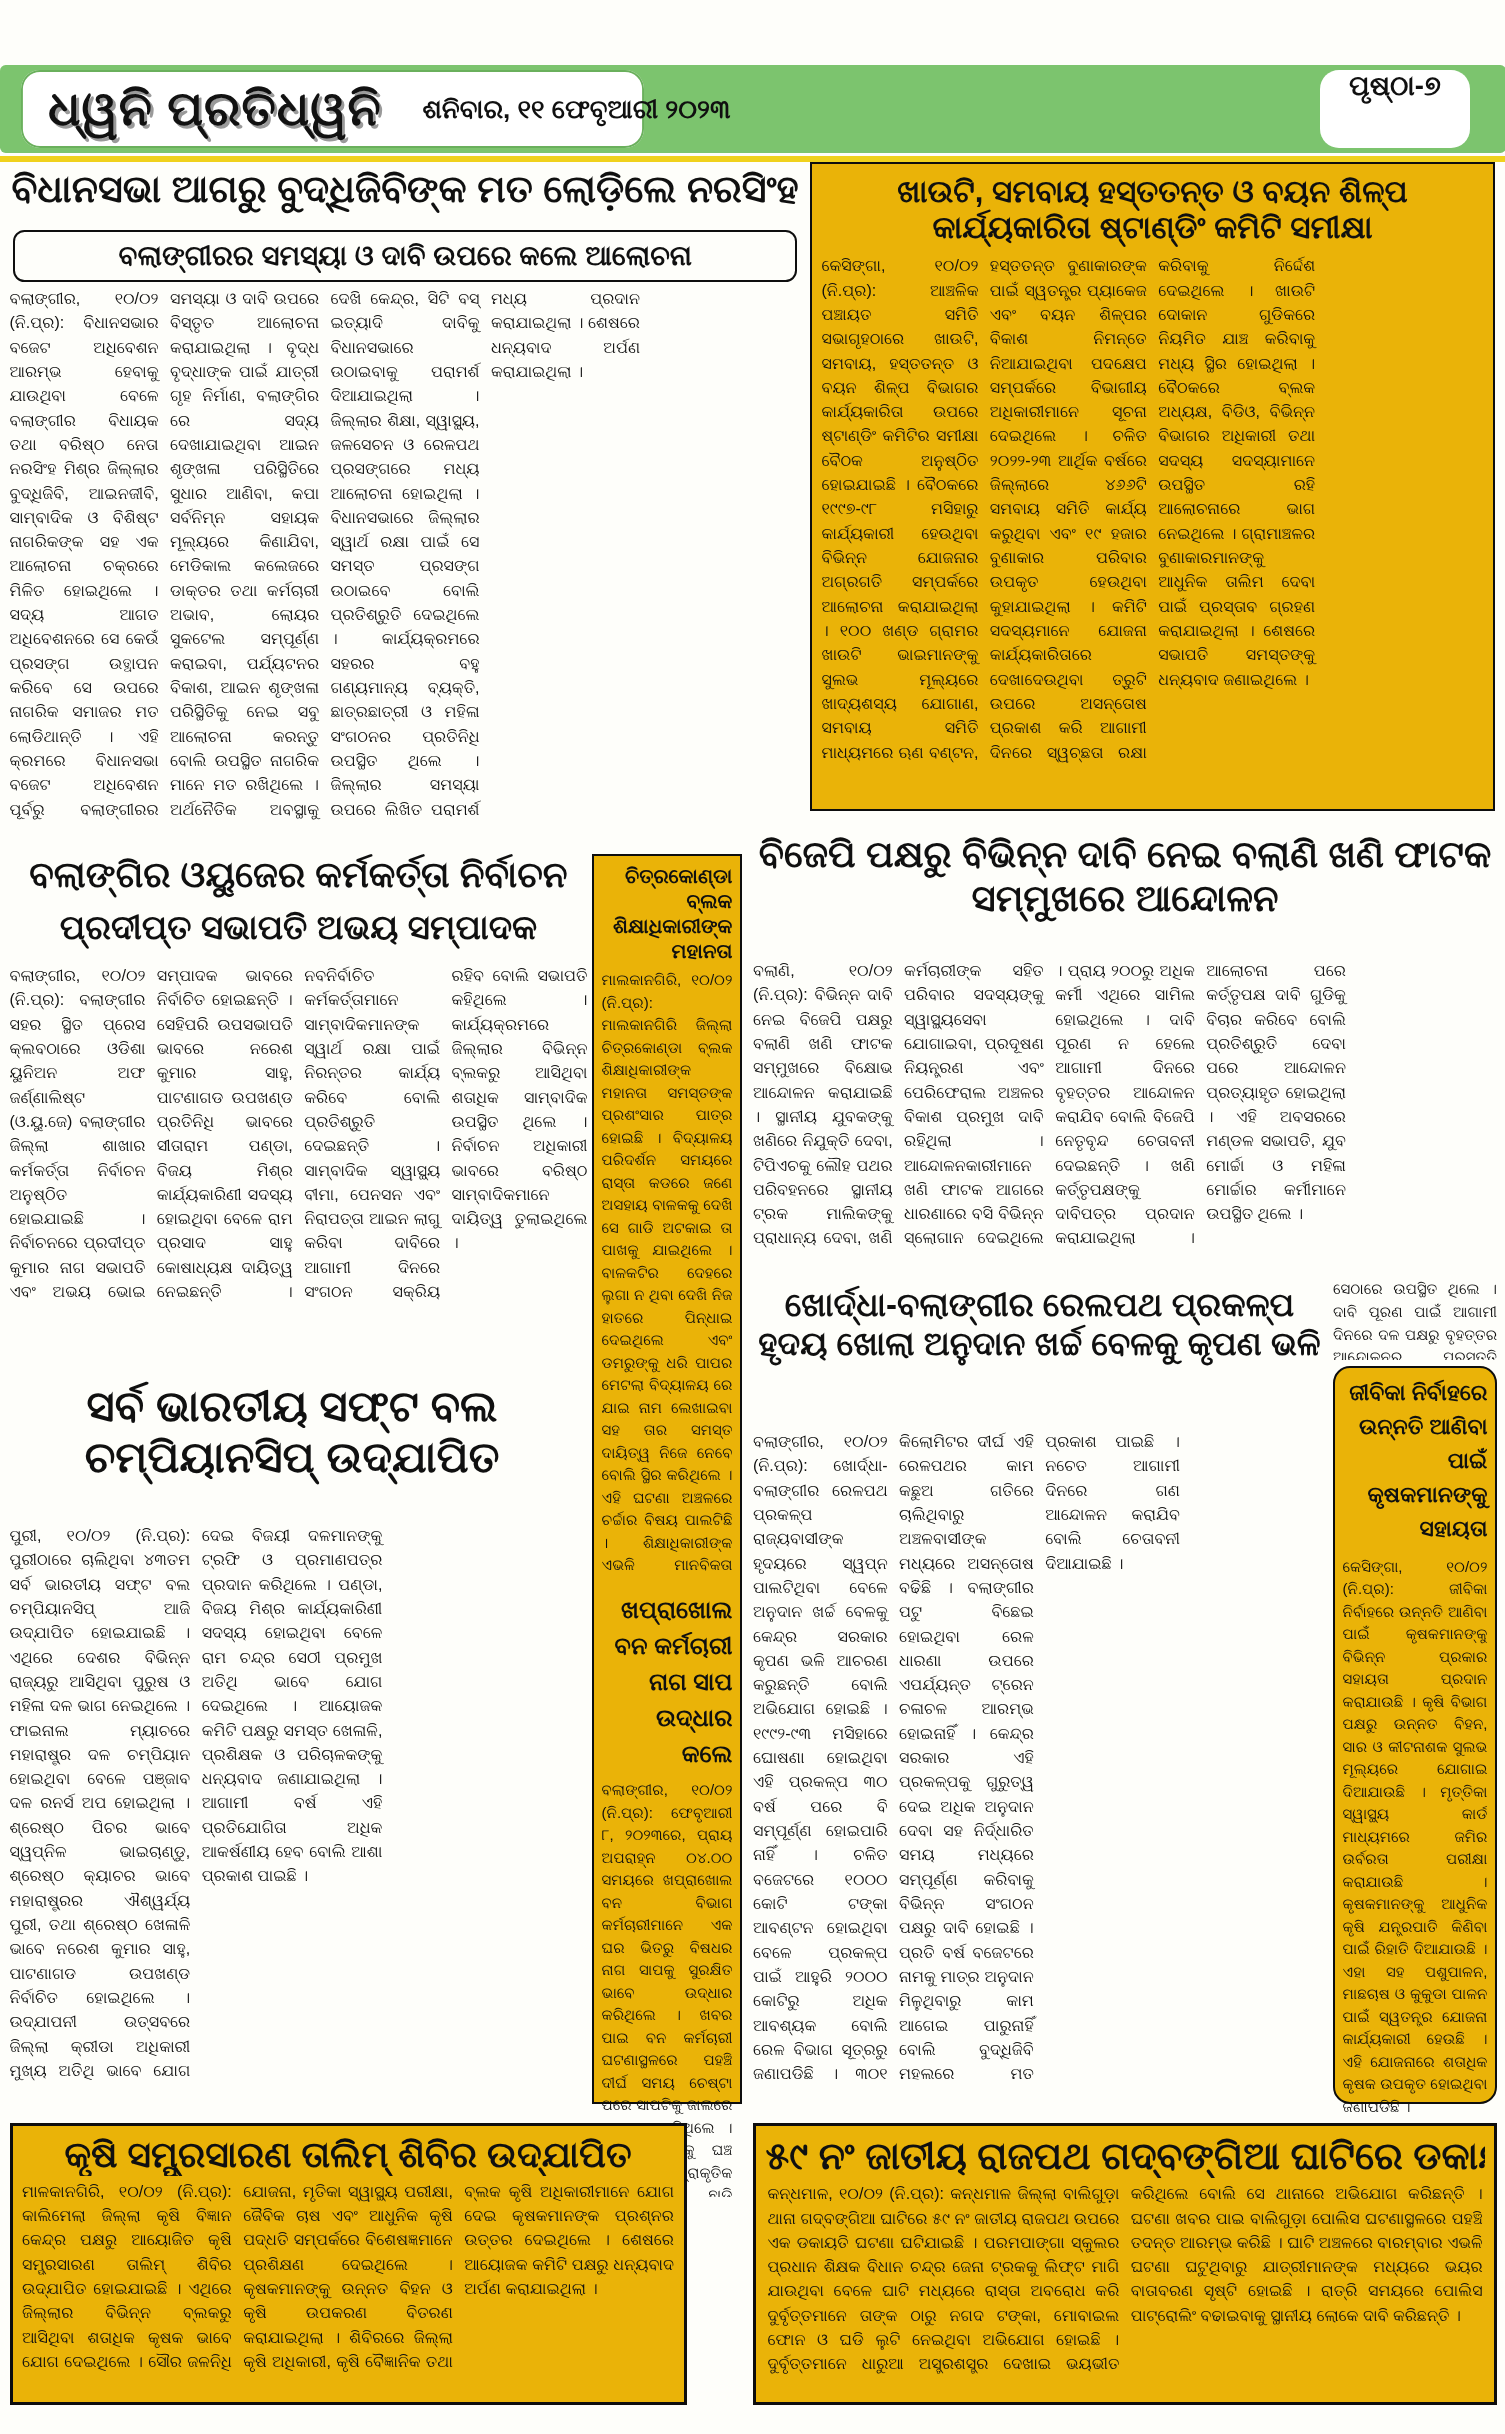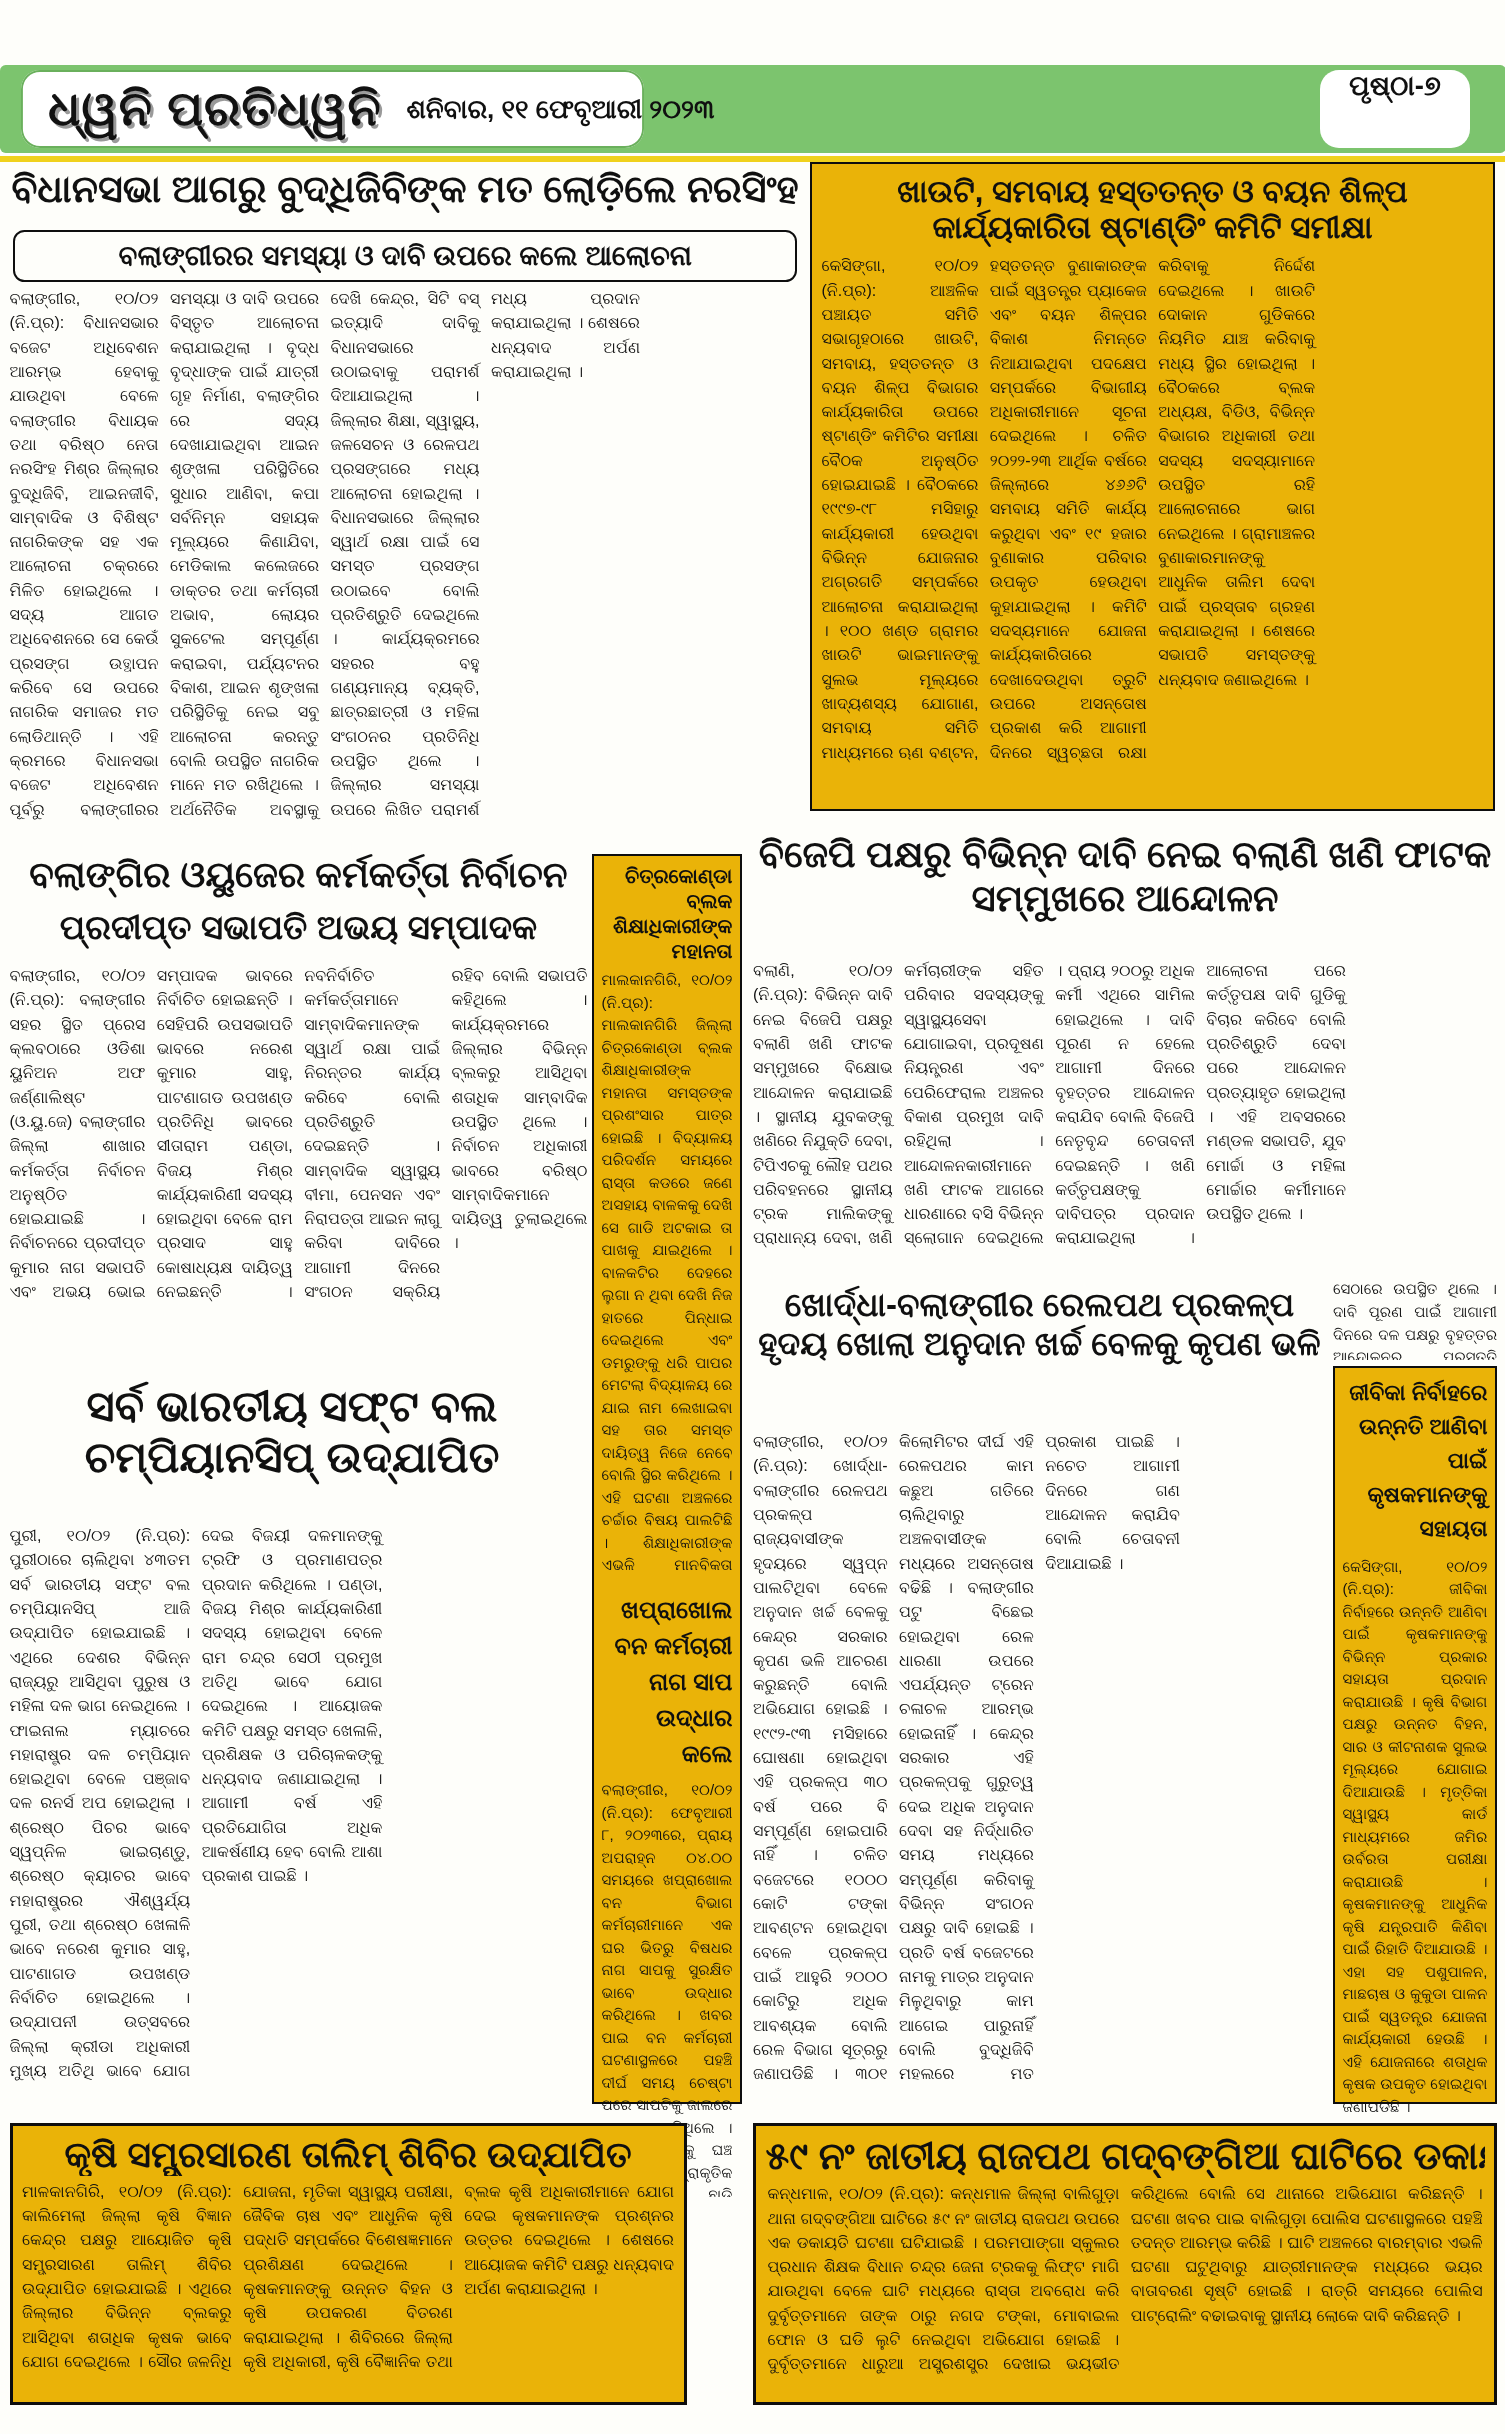--- a/index.html
+++ b/index.html
@@ -2,21 +2,21 @@
 <html style="font-size:15px"><head>
 <meta charset="utf-8">
 <style>
   html,body{margin:0;padding:0;background:#e8e8e4;}
   .page{position:relative;width:1506px;height:2435px;background:#fefefa;margin:0 auto;
         font-family:"Liberation Sans","DejaVu Sans",sans-serif;color:#101010;overflow:hidden;}
   .abs{position:absolute;}
   
   .band{left:0;top:65px;width:1506px;height:88px;background:#7cc46e;border-radius:5.7px;}
   .mastbox{left:21px;top:70px;width:623px;height:78px;background:#ffffff;border-radius:19px;
-           display:flex;align-items:center;box-shadow:0 0 0 1.9px #6ab05c inset;}
+           display:flex;align-items:center;box-shadow:0 0 0 1.9px #6ab05c inset;gap:16px;}
   .logo{font-size:48px;font-weight:900;margin-left:27px;letter-spacing:1px;color:#111;
         text-shadow:2.9px 2.9px 0 #9a9a9a;white-space:nowrap;}
   .dateline{font-size:26px;font-weight:bold;margin-left:25px;white-space:nowrap;}
   .pagebox{left:1320px;top:70px;width:150px;height:78px;background:#ffffff;border-radius:19px;
            display:flex;align-items:flex-start;justify-content:center;font-size:27.6px;font-weight:900;}
   .yellowrule{left:0;top:156px;width:1506px;height:5.7px;background:#f0d11c;}
   
   .hxl{font-weight:bold;text-align:center;line-height:1.18;}
   .boxed{border:2.9px solid #0e0e0e;background:#eab308;}
   .subbar{border:2.9px solid #0e0e0e;border-radius:11.4px;display:flex;align-items:center;justify-content:center;
@@ -64,21 +64,21 @@
     <div class="narrow" style="margin-top:7.6px;height:418px;">ବଲାଙ୍ଗୀର, ୧୦/୦୨ (ନି.ପ୍ର): ଫେବୃଆରୀ ୮, ୨୦୨୩ରେ, ପ୍ରାୟ ଅପରାହ୍ନ ୦୪.୦୦ ସମୟରେ ଖପ୍ରାଖୋଲ ବନ ବିଭାଗ କର୍ମଚାରୀମାନେ ଏକ ଘର ଭିତରୁ ବିଷଧର ନାଗ ସାପକୁ ସୁରକ୍ଷିତ ଭାବେ ଉଦ୍ଧାର କରିଥିଲେ । ଖବର ପାଇ ବନ କର୍ମଚାରୀ ଘଟଣାସ୍ଥଳରେ ପହଞ୍ଚି ଦୀର୍ଘ ସମୟ ଚେଷ୍ଟା ପରେ ସାପଟିକୁ ଜାଲରେ ଉଦ୍ଧାର କରିଥିଲେ । ପରେ ସାପଟିକୁ ଘଞ୍ଚ ଜଙ୍ଗଲର ପ୍ରାକୃତିକ ବାସସ୍ଥାନକୁ ଛାଡି ଦିଆଯାଇଥିଲା ।</div>
   </div>
 
   <div class="abs hxl" style="left:753px;top:833px;width:744px;height:120px;font-size:37px;">ବିଜେପି ପକ୍ଷରୁ ବିଭିନ୍ନ ଦାବି ନେଇ ବଲାଣି ଖଣି ଫାଟକ ସମ୍ମୁଖରେ ଆନ୍ଦୋଳନ</div>
   <div class="abs body c5" style="left:753px;top:959px;width:744px;height:314px;">ବଲାଣି, ୧୦/୦୨ (ନି.ପ୍ର): ବିଭିନ୍ନ ଦାବି ନେଇ ବିଜେପି ପକ୍ଷରୁ ବଲାଣି ଖଣି ଫାଟକ ସମ୍ମୁଖରେ ବିକ୍ଷୋଭ ଆନ୍ଦୋଳନ କରାଯାଇଛି । ସ୍ଥାନୀୟ ଯୁବକଙ୍କୁ ଖଣିରେ ନିଯୁକ୍ତି ଦେବା, ଟିପିଏଚକୁ ଲୌହ ପଥର ପରିବହନରେ ସ୍ଥାନୀୟ ଟ୍ରକ ମାଲିକଙ୍କୁ ପ୍ରାଧାନ୍ୟ ଦେବା, ଖଣି କର୍ମଚାରୀଙ୍କ ସହିତ ପରିବାର ସଦସ୍ୟଙ୍କୁ ସ୍ୱାସ୍ଥ୍ୟସେବା ଯୋଗାଇବା, ପ୍ରଦୂଷଣ ନିୟନ୍ତ୍ରଣ ଏବଂ ପେରିଫେରାଲ ଅଞ୍ଚଳର ବିକାଶ ପ୍ରମୁଖ ଦାବି ରହିଥିଲା । ଆନ୍ଦୋଳନକାରୀମାନେ ଖଣି ଫାଟକ ଆଗରେ ଧାରଣାରେ ବସି ବିଭିନ୍ନ ସ୍ଲୋଗାନ ଦେଇଥିଲେ । ପ୍ରାୟ ୨୦୦ରୁ ଅଧିକ କର୍ମୀ ଏଥିରେ ସାମିଲ ହୋଇଥିଲେ । ଦାବି ପୂରଣ ନ ହେଲେ ଆଗାମୀ ଦିନରେ ବୃହତ୍ତର ଆନ୍ଦୋଳନ କରାଯିବ ବୋଲି ବିଜେପି ନେତୃବୃନ୍ଦ ଚେତାବନୀ ଦେଇଛନ୍ତି । ଖଣି କର୍ତ୍ତୃପକ୍ଷଙ୍କୁ ଦାବିପତ୍ର ପ୍ରଦାନ କରାଯାଇଥିଲା । ଆଲୋଚନା ପରେ କର୍ତ୍ତୃପକ୍ଷ ଦାବି ଗୁଡିକୁ ବିଚାର କରିବେ ବୋଲି ପ୍ରତିଶ୍ରୁତି ଦେବା ପରେ ଆନ୍ଦୋଳନ ପ୍ରତ୍ୟାହୃତ ହୋଇଥିଲା । ଏହି ଅବସରରେ ମଣ୍ଡଳ ସଭାପତି, ଯୁବ ମୋର୍ଚ୍ଚା ଓ ମହିଳା ମୋର୍ଚ୍ଚାର କର୍ମୀମାନେ ଉପସ୍ଥିତ ଥିଲେ ।</div>
   <div class="abs body" style="left:1333px;top:1278px;width:164px;height:82px;font-size:15px;">ସେଠାରେ ଉପସ୍ଥିତ ଥିଲେ । ଦାବି ପୂରଣ ପାଇଁ ଆଗାମୀ ଦିନରେ ଦଳ ପକ୍ଷରୁ ବୃହତ୍ତର ଆନ୍ଦୋଳନର ପ୍ରସ୍ତୁତି ଚାଲିଛି ବୋଲି ସୂଚନା ମିଳିଛି ।</div>
 
   <div class="abs hxl" style="left:753px;top:1286px;width:573px;height:139px;font-size:33px;">ଖୋର୍ଦ୍ଧା-ବଲାଙ୍ଗୀର ରେଲପଥ ପ୍ରକଳ୍ପ ହୃଦୟ ଖୋଲା ଅନୁଦାନ ଖର୍ଚ୍ଚ ବେଳକୁ କୃପଣ ଭଳି</div>
   <div class="abs body c4" style="left:753px;top:1430px;width:573px;height:673px;">ବଲାଙ୍ଗୀର, ୧୦/୦୨ (ନି.ପ୍ର): ଖୋର୍ଦ୍ଧା-ବଲାଙ୍ଗୀର ରେଳପଥ ପ୍ରକଳ୍ପ ରାଜ୍ୟବାସୀଙ୍କ ହୃଦୟରେ ସ୍ୱପ୍ନ ପାଲଟିଥିବା ବେଳେ ଅନୁଦାନ ଖର୍ଚ୍ଚ ବେଳକୁ କେନ୍ଦ୍ର ସରକାର କୃପଣ ଭଳି ଆଚରଣ କରୁଛନ୍ତି ବୋଲି ଅଭିଯୋଗ ହୋଇଛି । ୧୯୯୨-୯୩ ମସିହାରେ ଘୋଷଣା ହୋଇଥିବା ଏହି ପ୍ରକଳ୍ପ ୩୦ ବର୍ଷ ପରେ ବି ସମ୍ପୂର୍ଣ୍ଣ ହୋଇପାରି ନାହିଁ । ଚଳିତ ବଜେଟରେ ୧୦୦୦ କୋଟି ଟଙ୍କା ଆବଣ୍ଟନ ହୋଇଥିବା ବେଳେ ପ୍ରକଳ୍ପ ପାଇଁ ଆହୁରି ୨୦୦୦ କୋଟିରୁ ଅଧିକ ଆବଶ୍ୟକ ବୋଲି ରେଳ ବିଭାଗ ସୂତ୍ରରୁ ଜଣାପଡିଛି । ୩୦୧ କିଲୋମିଟର ଦୀର୍ଘ ଏହି ରେଳପଥର କାମ କଛୁଅ ଗତିରେ ଚାଲିଥିବାରୁ ଅଞ୍ଚଳବାସୀଙ୍କ ମଧ୍ୟରେ ଅସନ୍ତୋଷ ବଢିଛି । ବଲାଙ୍ଗୀର ପଟୁ ବିଛେଇ ହୋଇଥିବା ରେଳ ଧାରଣା ଉପରେ ଏପର୍ଯ୍ୟନ୍ତ ଟ୍ରେନ ଚଳାଚଳ ଆରମ୍ଭ ହୋଇନାହିଁ । କେନ୍ଦ୍ର ସରକାର ଏହି ପ୍ରକଳ୍ପକୁ ଗୁରୁତ୍ୱ ଦେଇ ଅଧିକ ଅନୁଦାନ ଦେବା ସହ ନିର୍ଦ୍ଧାରିତ ସମୟ ମଧ୍ୟରେ ସମ୍ପୂର୍ଣ୍ଣ କରିବାକୁ ବିଭିନ୍ନ ସଂଗଠନ ପକ୍ଷରୁ ଦାବି ହୋଇଛି । ପ୍ରତି ବର୍ଷ ବଜେଟରେ ନାମକୁ ମାତ୍ର ଅନୁଦାନ ମିଳୁଥିବାରୁ କାମ ଆଗେଇ ପାରୁନାହିଁ ବୋଲି ବୁଦ୍ଧିଜିବି ମହଲରେ ମତ ପ୍ରକାଶ ପାଇଛି । ନଚେତ ଆଗାମୀ ଦିନରେ ଗଣ ଆନ୍ଦୋଳନ କରାଯିବ ବୋଲି ଚେତାବନୀ ଦିଆଯାଇଛି ।</div>
 
-  <div class="abs boxed" style="left:1333px;top:1366px;width:164px;height:738px;padding:7.6px;box-sizing:border-box;">
+  <div class="abs boxed" style="left:1333px;top:1366px;width:164px;height:738px;padding:7.6px;box-sizing:border-box;border-radius:17px;">
     <div class="nhead" style="font-size:22px;line-height:1.55;">ଜୀବିକା ନିର୍ବାହରେ ଉନ୍ନତି ଆଣିବା ପାଇଁ କୃଷକମାନଙ୍କୁ ସହାୟତା</div>
     <div class="narrow" style="margin-top:9.5px;height:599px;">କେସିଙ୍ଗା, ୧୦/୦୨ (ନି.ପ୍ର): ଜୀବିକା ନିର୍ବାହରେ ଉନ୍ନତି ଆଣିବା ପାଇଁ କୃଷକମାନଙ୍କୁ ବିଭିନ୍ନ ପ୍ରକାର ସହାୟତା ପ୍ରଦାନ କରାଯାଉଛି । କୃଷି ବିଭାଗ ପକ୍ଷରୁ ଉନ୍ନତ ବିହନ, ସାର ଓ କୀଟନାଶକ ସୁଲଭ ମୂଲ୍ୟରେ ଯୋଗାଇ ଦିଆଯାଉଛି । ମୃତ୍ତିକା ସ୍ୱାସ୍ଥ୍ୟ କାର୍ଡ ମାଧ୍ୟମରେ ଜମିର ଉର୍ବରତା ପରୀକ୍ଷା କରାଯାଉଛି । କୃଷକମାନଙ୍କୁ ଆଧୁନିକ କୃଷି ଯନ୍ତ୍ରପାତି କିଣିବା ପାଇଁ ରିହାତି ଦିଆଯାଉଛି । ଏହା ସହ ପଶୁପାଳନ, ମାଛଚାଷ ଓ କୁକୁଡା ପାଳନ ପାଇଁ ସ୍ୱତନ୍ତ୍ର ଯୋଜନା କାର୍ଯ୍ୟକାରୀ ହେଉଛି । ଏହି ଯୋଜନାରେ ଶତାଧିକ କୃଷକ ଉପକୃତ ହୋଇଥିବା ଜଣାପଡିଛି ।</div>
   </div>
 
   <div class="abs hxl" style="left:9.5px;top:1381px;width:565px;height:135px;font-size:43px;">ସର୍ବ ଭାରତୀୟ ସଫ୍ଟ ବଲ ଚମ୍ପିୟାନସିପ୍ ଉଦ୍ଯାପିତ</div>
   <div class="abs body c3" style="left:9.5px;top:1524px;width:565px;height:580px;">ପୁରୀ, ୧୦/୦୨ (ନି.ପ୍ର): ପୁରୀଠାରେ ଚାଲିଥିବା ୪୩ତମ ସର୍ବ ଭାରତୀୟ ସଫ୍ଟ ବଲ ଚମ୍ପିୟାନସିପ୍ ଆଜି ଉଦ୍ଯାପିତ ହୋଇଯାଇଛି । ଏଥିରେ ଦେଶର ବିଭିନ୍ନ ରାଜ୍ୟରୁ ଆସିଥିବା ପୁରୁଷ ଓ ମହିଳା ଦଳ ଭାଗ ନେଇଥିଲେ । ଫାଇନାଲ ମ୍ୟାଚରେ ମହାରାଷ୍ଟ୍ର ଦଳ ଚମ୍ପିୟାନ ହୋଇଥିବା ବେଳେ ପଞ୍ଜାବ ଦଳ ରନର୍ସ ଅପ ହୋଇଥିଲା । ଶ୍ରେଷ୍ଠ ପିଚର ଭାବେ ସ୍ୱପ୍ନିଳ ଭାଇଚାଣ୍ଡୁ, ଶ୍ରେଷ୍ଠ କ୍ୟାଚର ଭାବେ ମହାରାଷ୍ଟ୍ରର ଐଶ୍ୱର୍ଯ୍ୟ ପୁରୀ, ତଥା ଶ୍ରେଷ୍ଠ ଖେଳାଳି ଭାବେ ନରେଶ କୁମାର ସାହୁ, ପାଟଣାଗଡ ଉପଖଣ୍ଡ ନିର୍ବାଚିତ ହୋଇଥିଲେ । ଉଦ୍ଯାପନୀ ଉତ୍ସବରେ ଜିଲ୍ଲା କ୍ରୀଡା ଅଧିକାରୀ ମୁଖ୍ୟ ଅତିଥି ଭାବେ ଯୋଗ ଦେଇ ବିଜୟୀ ଦଳମାନଙ୍କୁ ଟ୍ରଫି ଓ ପ୍ରମାଣପତ୍ର ପ୍ରଦାନ କରିଥିଲେ । ପଣ୍ଡା, ବିଜୟ ମିଶ୍ର କାର୍ଯ୍ୟକାରିଣୀ ସଦସ୍ୟ ହୋଇଥିବା ବେଳେ ରାମ ଚନ୍ଦ୍ର ସେଠୀ ପ୍ରମୁଖ ଅତିଥି ଭାବେ ଯୋଗ ଦେଇଥିଲେ । ଆୟୋଜକ କମିଟି ପକ୍ଷରୁ ସମସ୍ତ ଖେଳାଳି, ପ୍ରଶିକ୍ଷକ ଓ ପରିଚାଳକଙ୍କୁ ଧନ୍ୟବାଦ ଜଣାଯାଇଥିଲା । ଆଗାମୀ ବର୍ଷ ଏହି ପ୍ରତିଯୋଗିତା ଅଧିକ ଆକର୍ଷଣୀୟ ହେବ ବୋଲି ଆଶା ପ୍ରକାଶ ପାଇଛି ।</div>
 
   <div class="abs boxed" style="left:9.5px;top:2123px;width:677px;height:282px;border-width:3.8px;box-sizing:border-box;">
     <div class="hxl" style="margin:7.6px 9.5px 3.8px;font-size:36px;white-space:nowrap;overflow:hidden;">କୃଷି ସମ୍ପ୍ରସାରଣ ତାଲିମ୍ ଶିବିର ଉଦ୍ଯାପିତ</div>
     <div class="body c3" style="margin:3.8px 9.5px;height:202px;">ମାଳକାନଗିରି, ୧୦/୦୨ (ନି.ପ୍ର): କାଲିମେଲା ଜିଲ୍ଲା କୃଷି ବିଜ୍ଞାନ କେନ୍ଦ୍ର ପକ୍ଷରୁ ଆୟୋଜିତ କୃଷି ସମ୍ପ୍ରସାରଣ ତାଲିମ୍ ଶିବିର ଉଦ୍ଯାପିତ ହୋଇଯାଇଛି । ଏଥିରେ ଜିଲ୍ଲାର ବିଭିନ୍ନ ବ୍ଲକରୁ ଆସିଥିବା ଶତାଧିକ କୃଷକ ଭାବେ ଯୋଗ ଦେଇଥିଲେ । ସୌର ଜଳନିଧି ଯୋଜନା, ମୃତିକା ସ୍ୱାସ୍ଥ୍ୟ ପରୀକ୍ଷା, ଜୈବିକ ଚାଷ ଏବଂ ଆଧୁନିକ କୃଷି ପଦ୍ଧତି ସମ୍ପର୍କରେ ବିଶେଷଜ୍ଞମାନେ ପ୍ରଶିକ୍ଷଣ ଦେଇଥିଲେ । କୃଷକମାନଙ୍କୁ ଉନ୍ନତ ବିହନ ଓ କୃଷି ଉପକରଣ ବିତରଣ କରାଯାଇଥିଲା । ଶିବିରରେ ଜିଲ୍ଲା କୃଷି ଅଧିକାରୀ, କୃଷି ବୈଜ୍ଞାନିକ ତଥା ବ୍ଲକ କୃଷି ଅଧିକାରୀମାନେ ଯୋଗ ଦେଇ କୃଷକମାନଙ୍କ ପ୍ରଶ୍ନର ଉତ୍ତର ଦେଇଥିଲେ । ଶେଷରେ ଆୟୋଜକ କମିଟି ପକ୍ଷରୁ ଧନ୍ୟବାଦ ଅର୍ପଣ କରାଯାଇଥିଲା ।</div>

